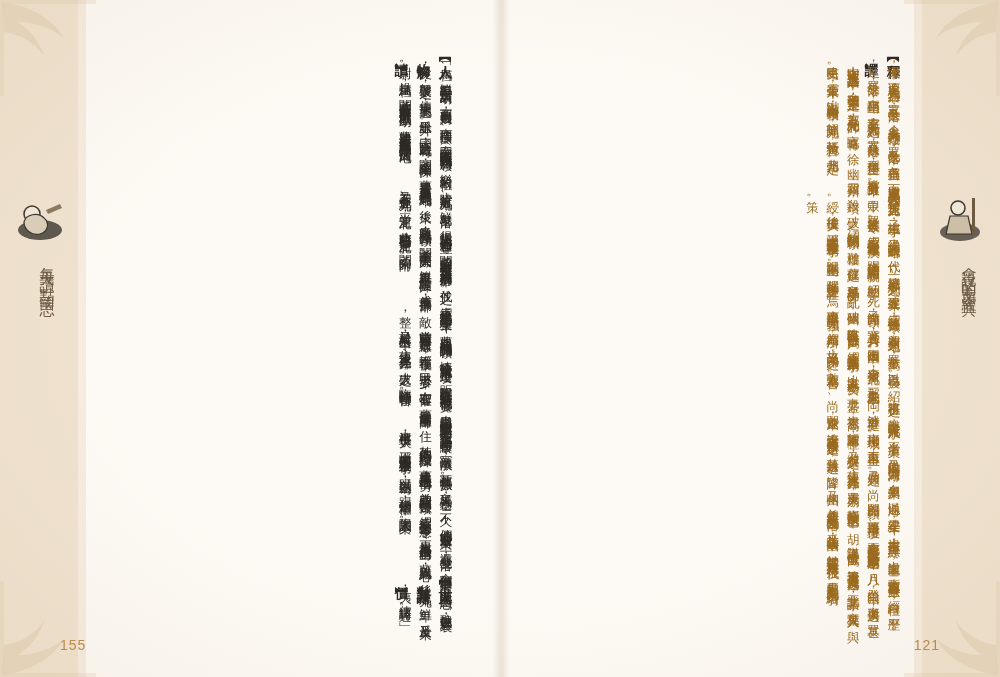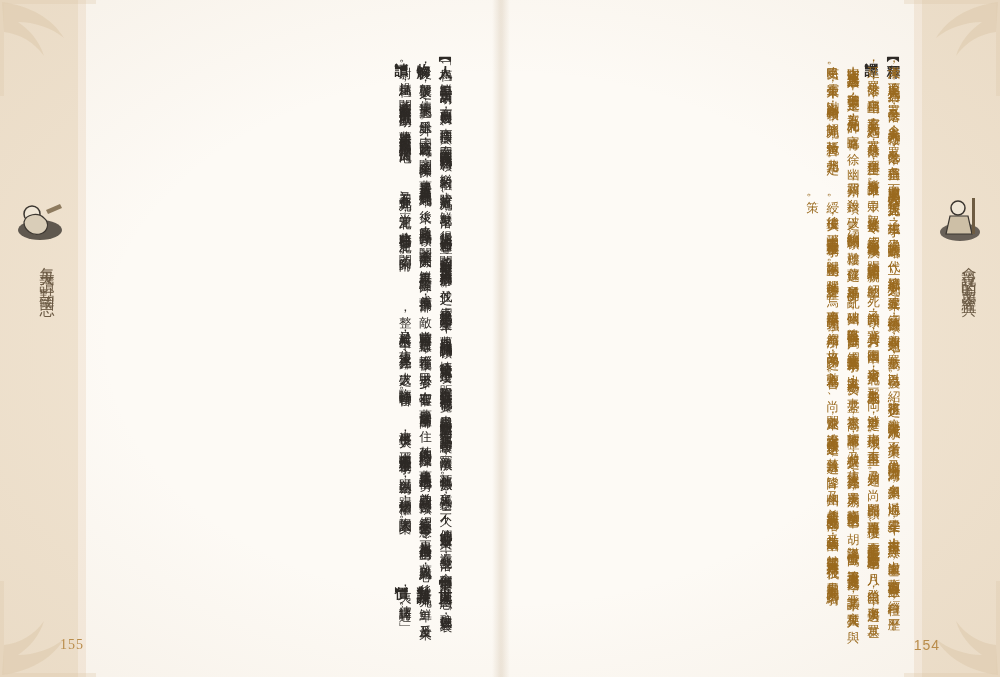--- a/index.html
+++ b/index.html
@@ -44,21 +44,21 @@
     position:absolute;width:56px;height:56px;
   }
   .icon-left{left:12px;top:190px;}
   .icon-right{right:12px;top:190px;}
 
   
   .folio{
     position:absolute;bottom:24px;font-size:14px;color:#b98c4a;
     font-family:"Liberation Sans",sans-serif;letter-spacing:1px;
   }
-  .folio-left{left:60px;font-family:Liberation Serif, serif;}
+  .folio-left{left:60px;}
   .folio-right{right:60px;}
 
   
   .textarea{
     position:absolute;top:52px;height:572px;
     writing-mode:vertical-rl;text-orientation:upright;
     direction:ltr;
     font-size:12.6px;line-height:1.62;color:#2e2a26;
     letter-spacing:1.1px;
     display:flex;flex-direction:row;
@@ -110,21 +110,21 @@
     <ellipse cx="28" cy="42" rx="20" ry="9" fill="#3b3630" opacity=".75"></ellipse>
     <circle cx="26" cy="18" r="7" fill="#efe6d6" stroke="#3b3630" stroke-width="1.5"></circle>
     <path d="M18 26 L36 26 L40 44 L14 44 Z" fill="#cdbfa6" stroke="#3b3630" stroke-width="1.2"></path>
     <rect x="40" y="8" width="3" height="36" fill="#6e5c42"></rect>
   </svg>
 
   <div class="side-band side-left">每天讀一點三國志</div>
   <div class="side-band side-right">會說話的文學經典</div>
 
   <div class="folio folio-left">155</div>
-  <div class="folio folio-right">154</div>
+  <div class="folio folio-right">121</div>
 
   <div class="textarea right-page">
     <div class="block heading dark">【釋譯】</div>
     <div class="block para amber">漢末，遼西烏丸大人丘力居，眾五千餘落，上谷烏丸大人難樓，眾九千餘落，各自稱王，而遼東屬國烏丸大人蘇僕延，眾千餘落，自稱峭王，右北平烏丸大人烏延，眾八百餘落，自稱汗魯王，皆有計策勇健。中山太守張純叛入丘力居眾中，自號彌天安定王，為三郡烏丸元帥，寇略青、徐、幽、冀四州，殺略吏民。靈帝末年，以劉虞為幽州牧，招降烏丸，斬張純首，北州乃定。</div>
     <div class="block para amber">後丘力居死，子樓班年小，從子蹋頓有武略，代立，總攝三郡烏丸之眾，眾皆從其號令。袁紹與公孫瓚連戰不決，蹋頓遣使詣紹求和親，助紹擊瓚，破之。紹矯制賜蹋頓、難樓、蘇僕延、烏延等單于印綬。後樓班大，峭王率其部眾奉樓班為單于，以蹋頓為王。然蹋頓多畫計策。</div>
     <div class="block para amber">建安五年，袁紹破公孫瓚，兼有四州之地，眾數十萬，以為己援。紹死，子尚奔蹋頓，冀憑其兵力，復圖中國。會太祖平河北，三郡烏丸承天下亂，破幽州，略有漢民合十餘萬戶。袁紹皆立其酋豪為單于，以家人子為己女，妻焉。遼西單于蹋頓尤強，為紹所厚，故尚兄弟歸之，數入塞為害。</div>
     <div class="block para amber">太祖將征之，鑿渠自呼沱入泒水，名平虜渠；又從泃河口鑿入潞河，名泉州渠，以通海。建安十二年，太祖自淳于至無終，出盧龍塞，塹山堙谷五百餘里，經白檀，歷平岡，涉鮮卑庭，東指柳城。未至二百里，虜乃知之。尚、熙與蹋頓、遼西單于樓班、右北平單于能臣抵之等將數萬騎逆軍。八月，登白狼山，卒與虜遇，眾甚盛。太祖登高，望虜陣不整，乃縱兵擊之，使張遼為先鋒，虜眾大崩，斬蹋頓及名王已下，胡、漢降者二十餘萬口。遼東單于速僕丸及遼西、北平諸豪，棄其種人，與尚、熙奔遼東，遼東太守公孫康斬送之。其餘遺迸，皆降。及幽州、并州柔所統烏丸萬餘落，悉徙其族居中國，帥從其侯王大人種眾與征伐。由是三郡烏丸為天下名騎。</div>
   </div>
 
   <div class="textarea left-page">

